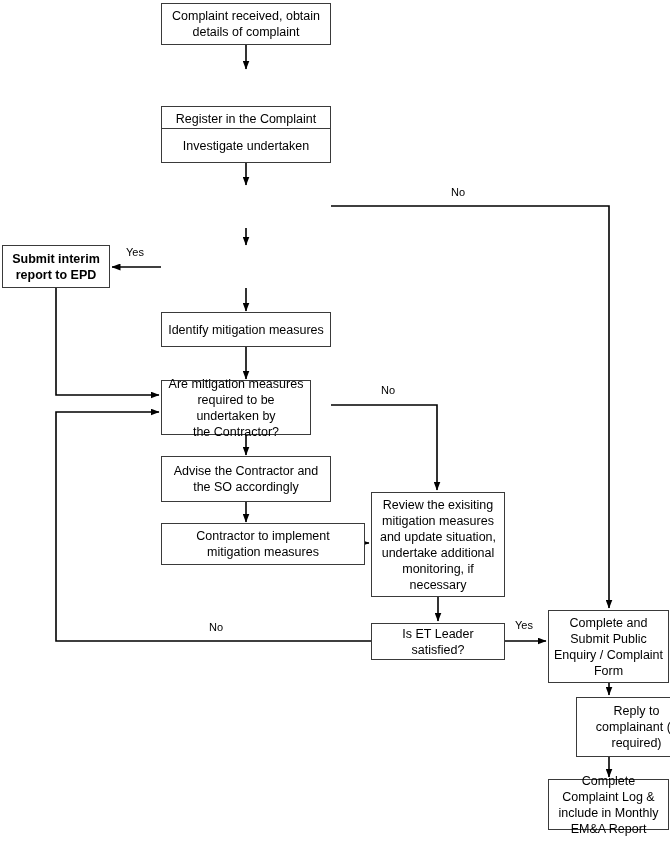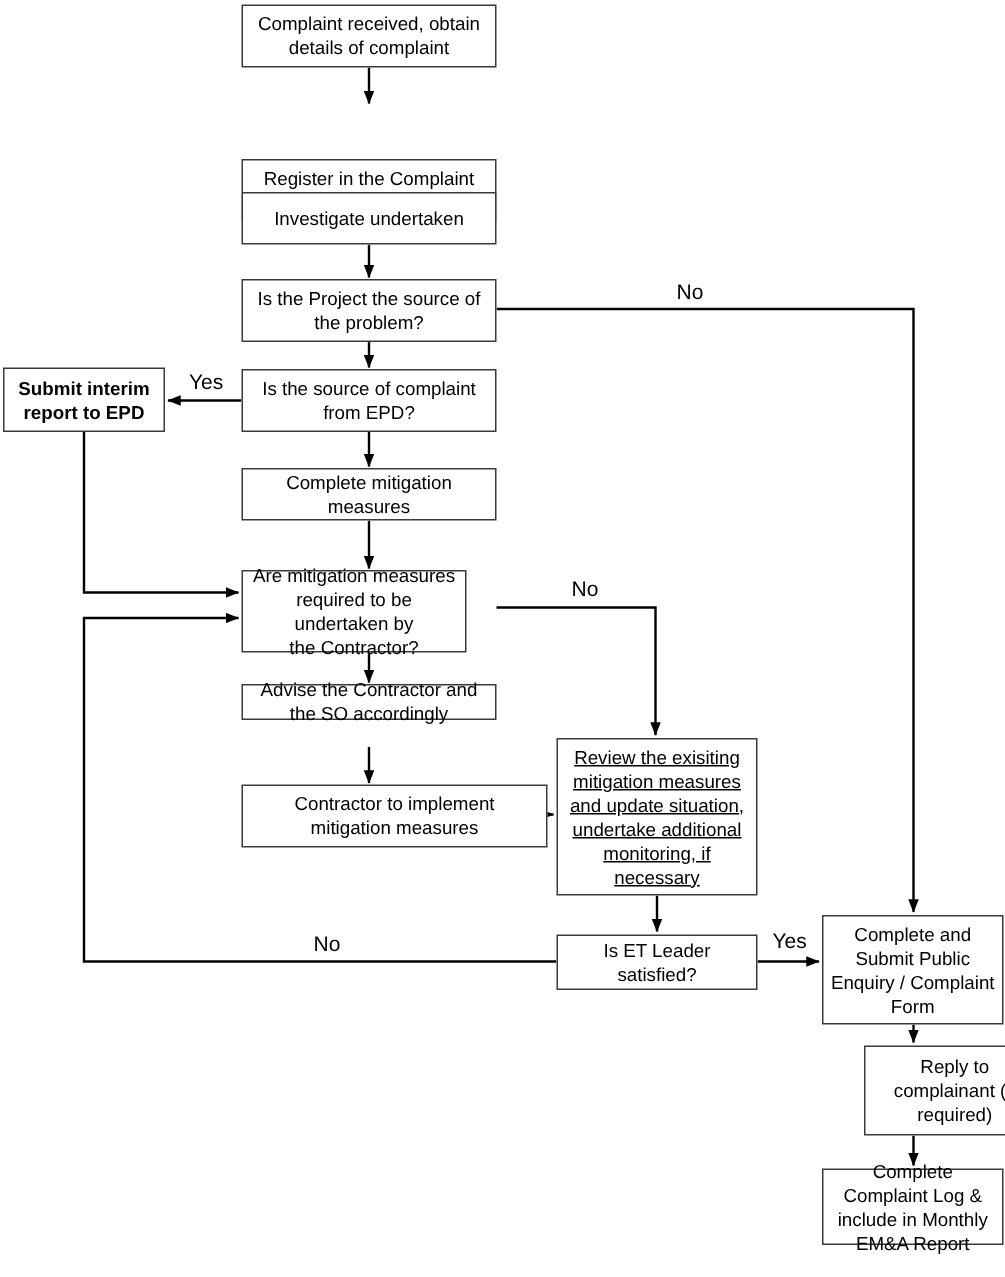--- a/index.html
+++ b/index.html
@@ -40,21 +40,21 @@
     padding: 2px 4px;
     z-index: 2;
   }
   .node-text {
     display: block;
     width: 100%;
     white-space: pre-line;
   }
   .edge-label {
     position: absolute;
-    font-size: 14px;
+    font-size: 11px;
     color: #000000;
     background: #ffffff;
     padding: 0 2px;
     white-space: nowrap;
     z-index: 3;
   }
 </style>
 </head>
 <body>
 
@@ -113,56 +113,48 @@
 
   <div class="node" style="left:161px; top:70px; width:170px; height:42px;margin-top:36px;">
     <span class="node-text">Register in the Complaint
 Log</span>
   </div>
 
   <div class="node" style="left:161px; top:128px; width:170px; height:35px;">
     <span class="node-text">Investigate undertaken</span>
   </div>
 
-  <div class="node" style="left:161px; top:186px; width:170px; height:42px;">
-    <span class="node-text">Is the Project the source of
-the problem?</span>
-  </div>
 
-  <div class="node" style="left:161px; top:246px; width:170px; height:42px;">
-    <span class="node-text">Is the source of complaint
-from EPD?</span>
-  </div>
 
   <div class="node" style="left:2px; top:245px; width:108px; height:43px;font-weight:bold;">
     <span class="node-text">Submit interim
 report to EPD</span>
   </div>
 
   <div class="node" style="left:161px; top:312px; width:170px; height:35px;">
-    <span class="node-text">Complete mitigation measures</span>
+    <span class="node-text">Identify mitigation measures</span>
   </div>
 
   <div class="node" style="left:161px; top:380px; width:150px; height:55px;">
     <span class="node-text">Are mitigation measures
 required to be undertaken by
 the Contractor?</span>
   </div>
 
-  <div class="node" style="left:161px; top:456px; width:170px; height:24px;">
+  <div class="node" style="left:161px; top:456px; width:170px; height:46px;">
     <span class="node-text">Advise the Contractor and
 the SO accordingly</span>
   </div>
 
   <div class="node" style="left:161px; top:523px; width:204px; height:42px;">
     <span class="node-text">Contractor to implement
 mitigation measures</span>
   </div>
 
-  <div class="node" style="left:371px; top:492px; width:134px; height:105px;text-decoration:underline;">
+  <div class="node" style="left:371px; top:492px; width:134px; height:105px;">
     <span class="node-text">Review the exisiting
 mitigation measures
 and update situation,
 undertake additional
 monitoring, if
 necessary</span>
   </div>
 
   <div class="node" style="left:371px; top:623px; width:134px; height:37px;">
     <span class="node-text">Is ET Leader

